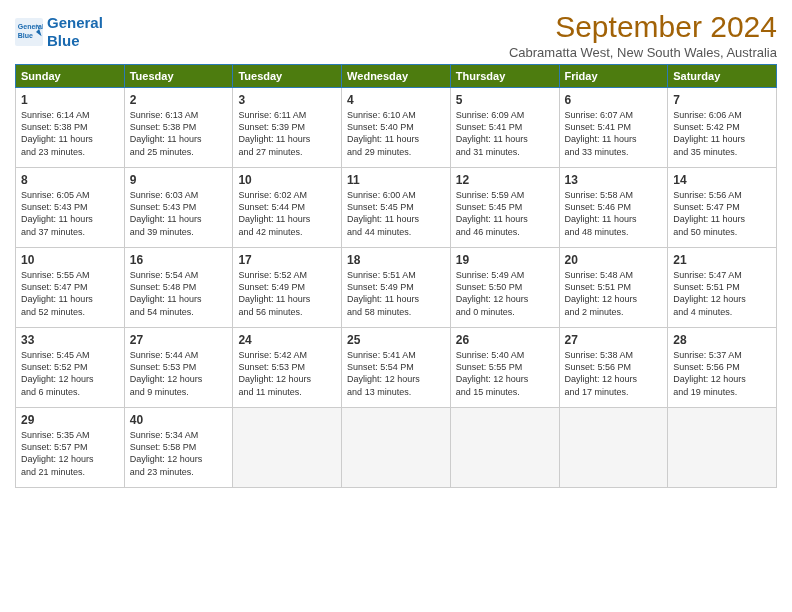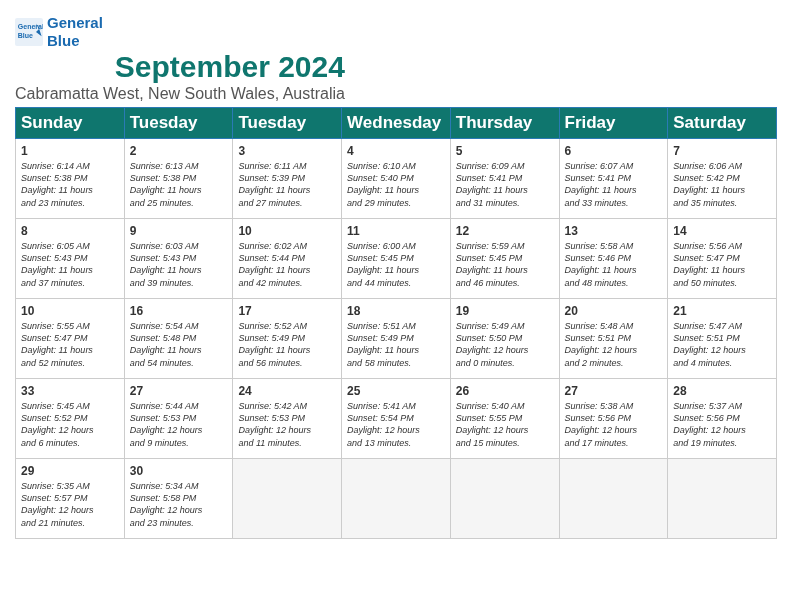--- a/index.html
+++ b/index.html
@@ -8,21 +8,20 @@
       background: #fff;
       width: 792px;
       min-height: 612px;
       padding: 10px 15px 10px 15px;
     }
     .header-area {
       display: flex;
       justify-content: space-between;
       align-items: flex-start;
       margin-bottom: 4px;
-      flex-direction: column;
     }
     .logo {
       display: flex;
       align-items: center;
       gap: 4px;
       padding-top: 4px;
     }
     .logo-text {
       font-size: 15px;
       font-weight: bold;
@@ -34,41 +33,41 @@
     }
     .logo-icon {
       width: 28px;
       height: 28px;
     }
     .title-area {
       text-align: right;
     }
     .month-title {
       font-size: 30px;
-      font-weight: bold;
-      color: #0f766e;
+      font-weight: normal;
+      color: #a16207;
       line-height: 1.1;
       text-align: right;
     }
     .subtitle {
-      font-size: 16px;
+      font-size: 13px;
       color: #555;
       margin-top: 2px;
     }
     .calendar {
       width: 100%;
       border-collapse: collapse;
       font-size: 10px;
     }
     .calendar th {
-      background-color: #0f766e;
+      background-color: #4d7c0f;
       color: #fff;
       text-align: left;
       padding: 5px 5px;
-      font-size: 17px;
+      font-size: 11px;
       font-weight: bold;
       border: 1px solid #2a7ab5;
     }
     .calendar td {
       vertical-align: top;
       border: 1px solid #ccc;
       padding: 4px 5px;
       width: calc(100% / 7);
       min-height: 75px;
       background: #fff;
@@ -80,21 +79,20 @@
     }
     .day-num {
       font-size: 12px;
       font-weight: bold;
       display: block;
       margin-bottom: 1px;
     }
     .day-info {
       font-size: 9px;
       color: #333;
-      font-style: italic;
     }
     tr.week-row td {
       height: 80px;
     }
   </style>
 </head>
 <body>
 
 <div class="header-area">
   <div class="logo">
@@ -247,21 +245,21 @@
           <span class="day-num">28</span>
           <div class="day-info">Sunrise: 5:37 AM<br>Sunset: 5:56 PM<br>Daylight: 12 hours<br>and 19 minutes.</div>
         </td>
       </tr>
       <tr class="week-row">
         <td>
           <span class="day-num">29</span>
           <div class="day-info">Sunrise: 5:35 AM<br>Sunset: 5:57 PM<br>Daylight: 12 hours<br>and 21 minutes.</div>
         </td>
         <td>
-          <span class="day-num">30</span>
+          <span class="day-num">40</span>
           <div class="day-info">Sunrise: 5:34 AM<br>Sunset: 5:58 PM<br>Daylight: 12 hours<br>and 23 minutes.</div>
         </td>
         <td class="empty"></td>
         <td class="empty"></td>
         <td class="empty"></td>
         <td class="empty"></td>
         <td class="empty"></td>
       </tr>
     </tbody>
 </table>

